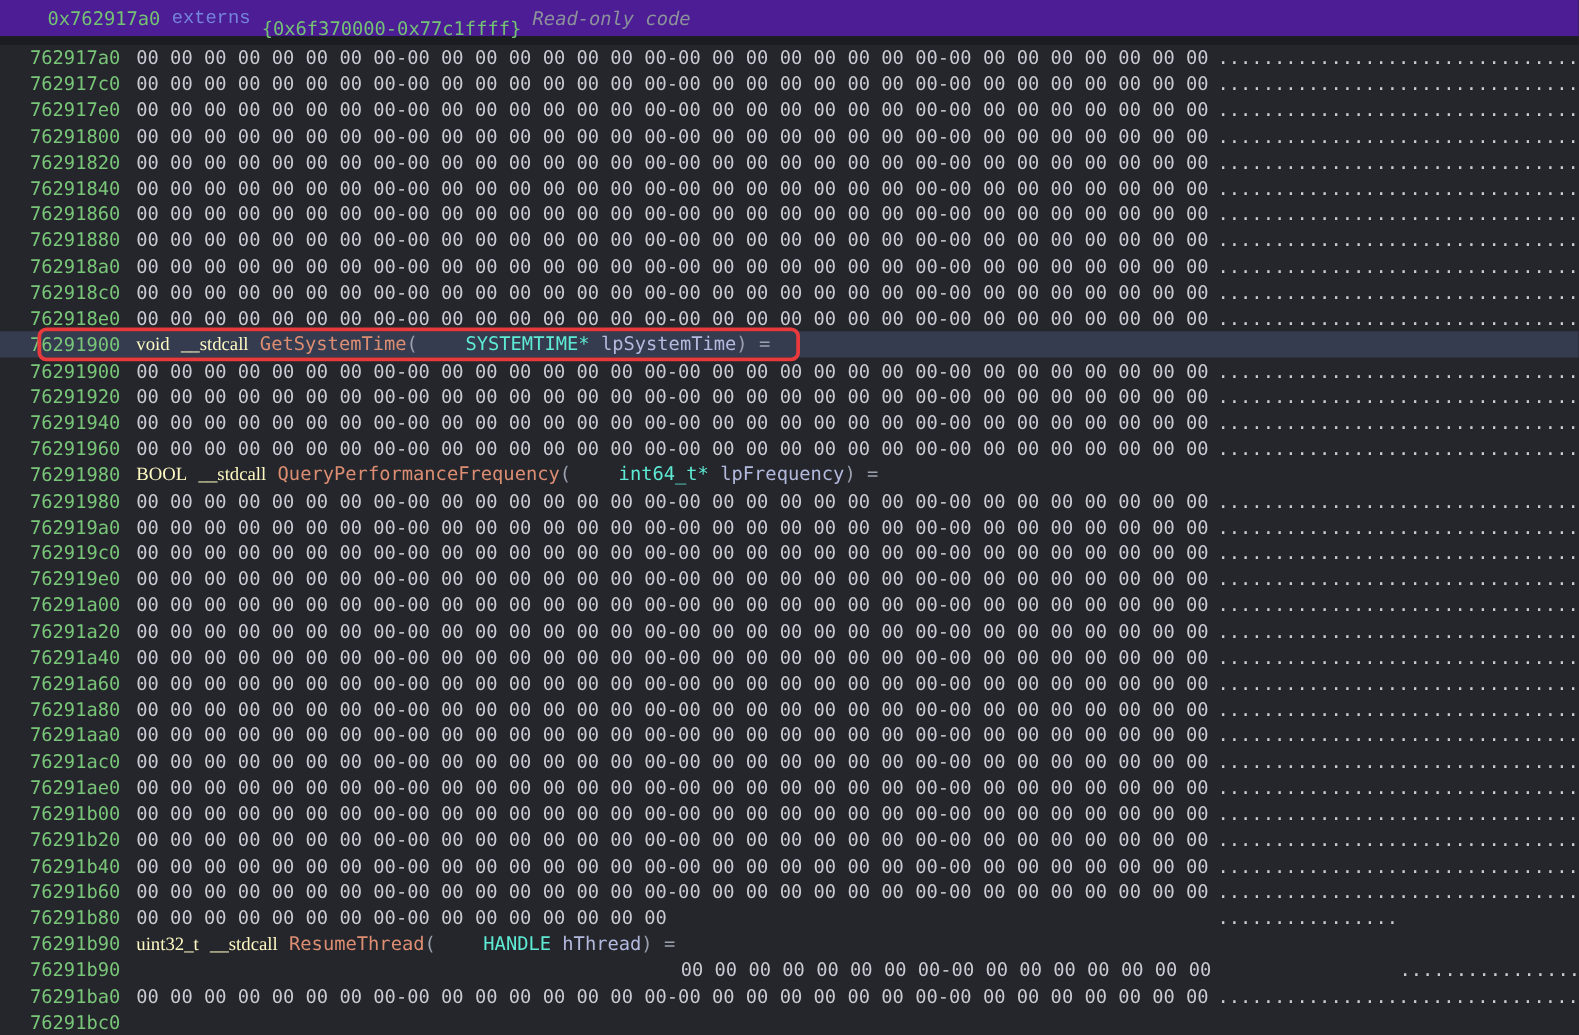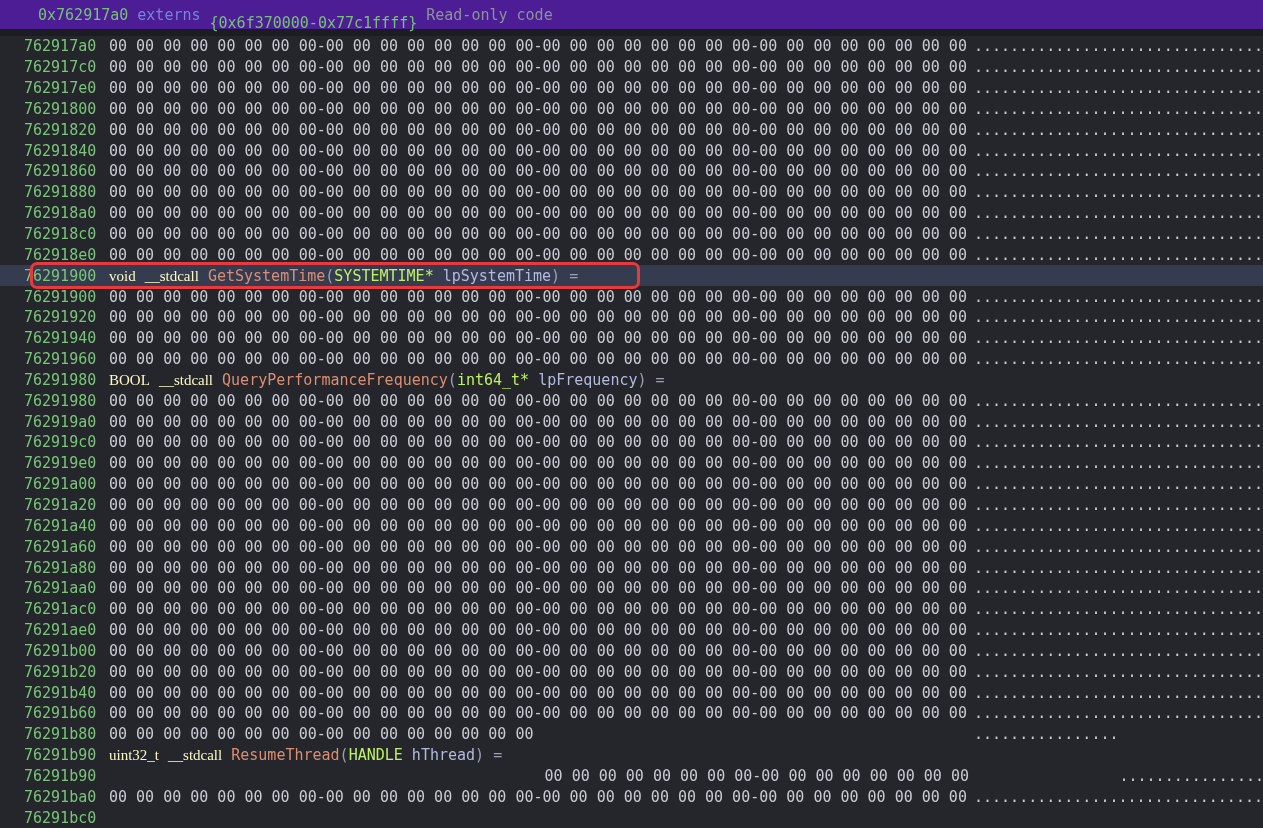--- a/index.html
+++ b/index.html
@@ -9,23 +9,23 @@
     font-family:"DejaVu Sans Mono","Liberation Mono",monospace;
     font-size:15px;
   }
   
   .hdr{
     height:29px;background:#4c1d95;
     display:flex;align-items:center;gap:9px;
     padding-left:38px;white-space:pre;
   }
   .hdr .sect-addr{color:#74c274;}
-  .hdr .sect-name{color:#7584dc;}
+  .hdr .sect-name{color:#7584dc;font-family:Liberation Mono, monospace;}
   .hdr .sect-range{color:#74c274;margin-top:16px;}
-  .hdr .sect-perms{color:#8c919c;}
+  .hdr .sect-perms{color:#8c919c;font-style:italic;}
   .hdr-sep{height:7px;background:#1c1d22;}
   
   .rows{position:relative;}
   .row{
     position:relative;height:20.85px;
     display:flex;align-items:center;
     white-space:pre;color:#c9cbd3;
   }
   .row.selected{background:#353c50;}
   .addr{
@@ -37,21 +37,21 @@
     color:#c9cbd3;
   }
   .ascii{
     display:inline-block;width:290px;margin-left:5px;flex:none;
     color:#c9cbd3;
   }
   .right{text-align:right;}
   .decl{display:inline-block;margin-left:13px;flex:none;}
   .tk-kw{color:#fef9c3;font-family:Liberation Serif, serif;}
   .tk-fn{color:#dd8e72;}
-  .tk-ty{color:#bef264;}
+  .tk-ty{color:#5eead4;margin-left:38px;}
   .tk-var{color:#b4bade;}
   .tk-pn{color:#9aa0ae;}
   .red-box{
     position:absolute;left:30px;top:-3.5px;
     width:604px;height:21px;
     border:3px solid #e8393d;border-radius:7px;
     z-index:10;pointer-events:none;
   }
 </style>
 </head>

